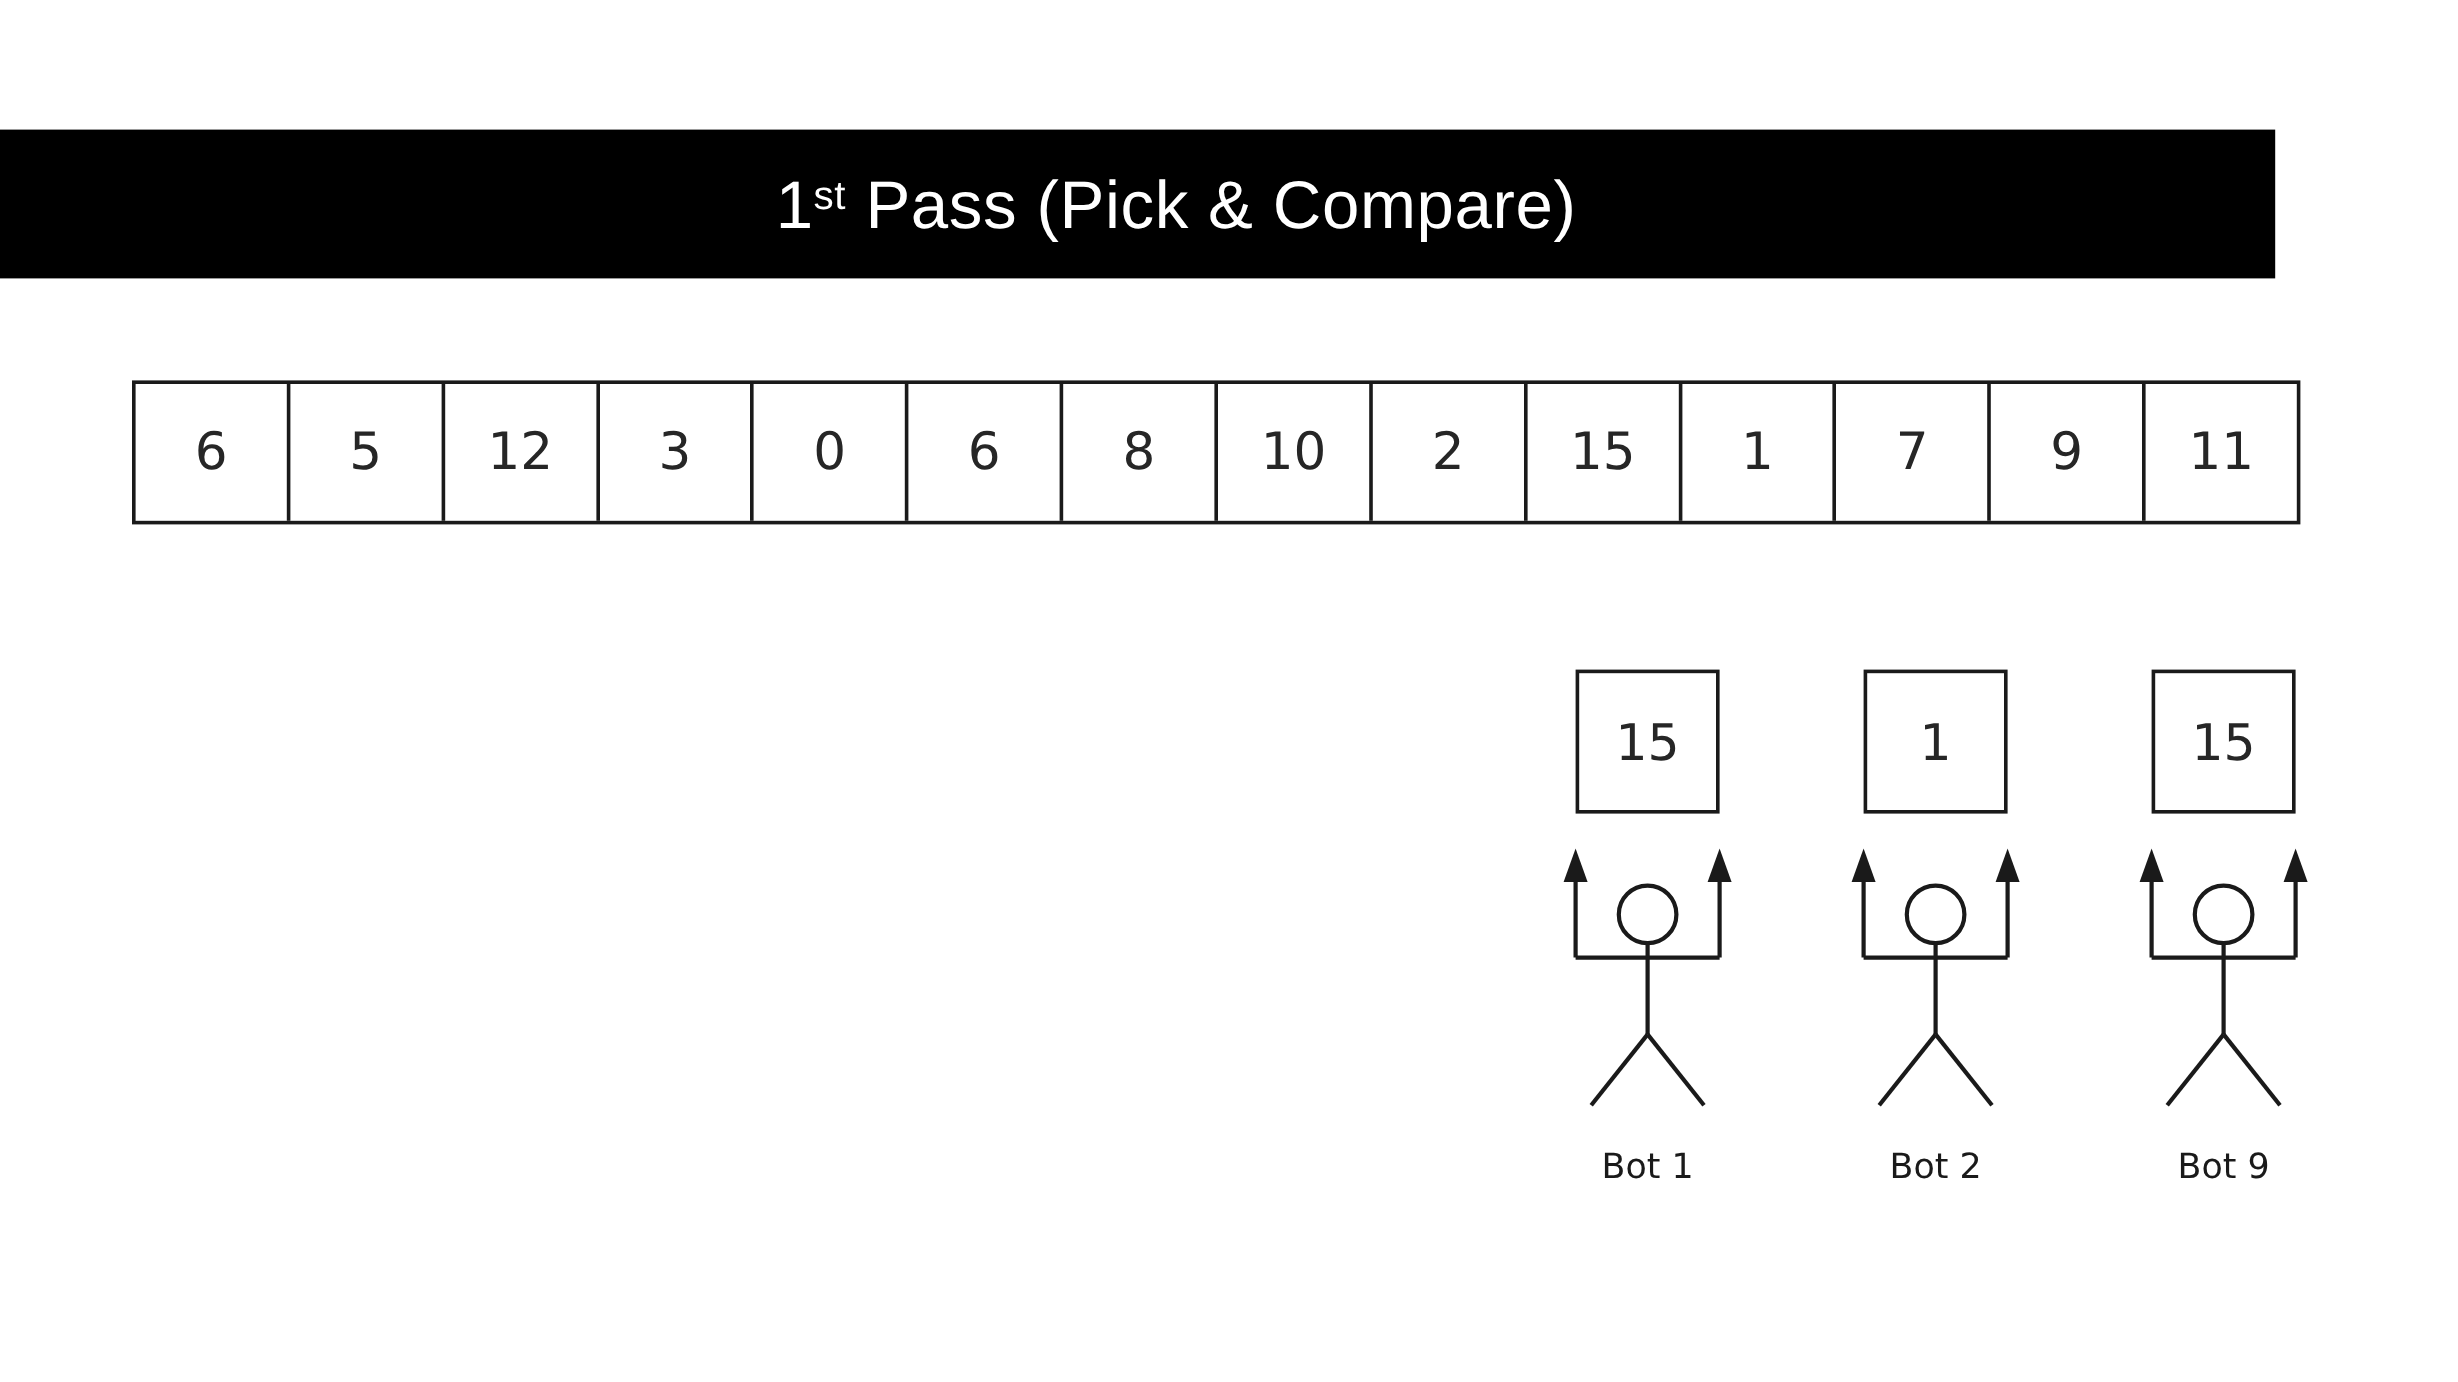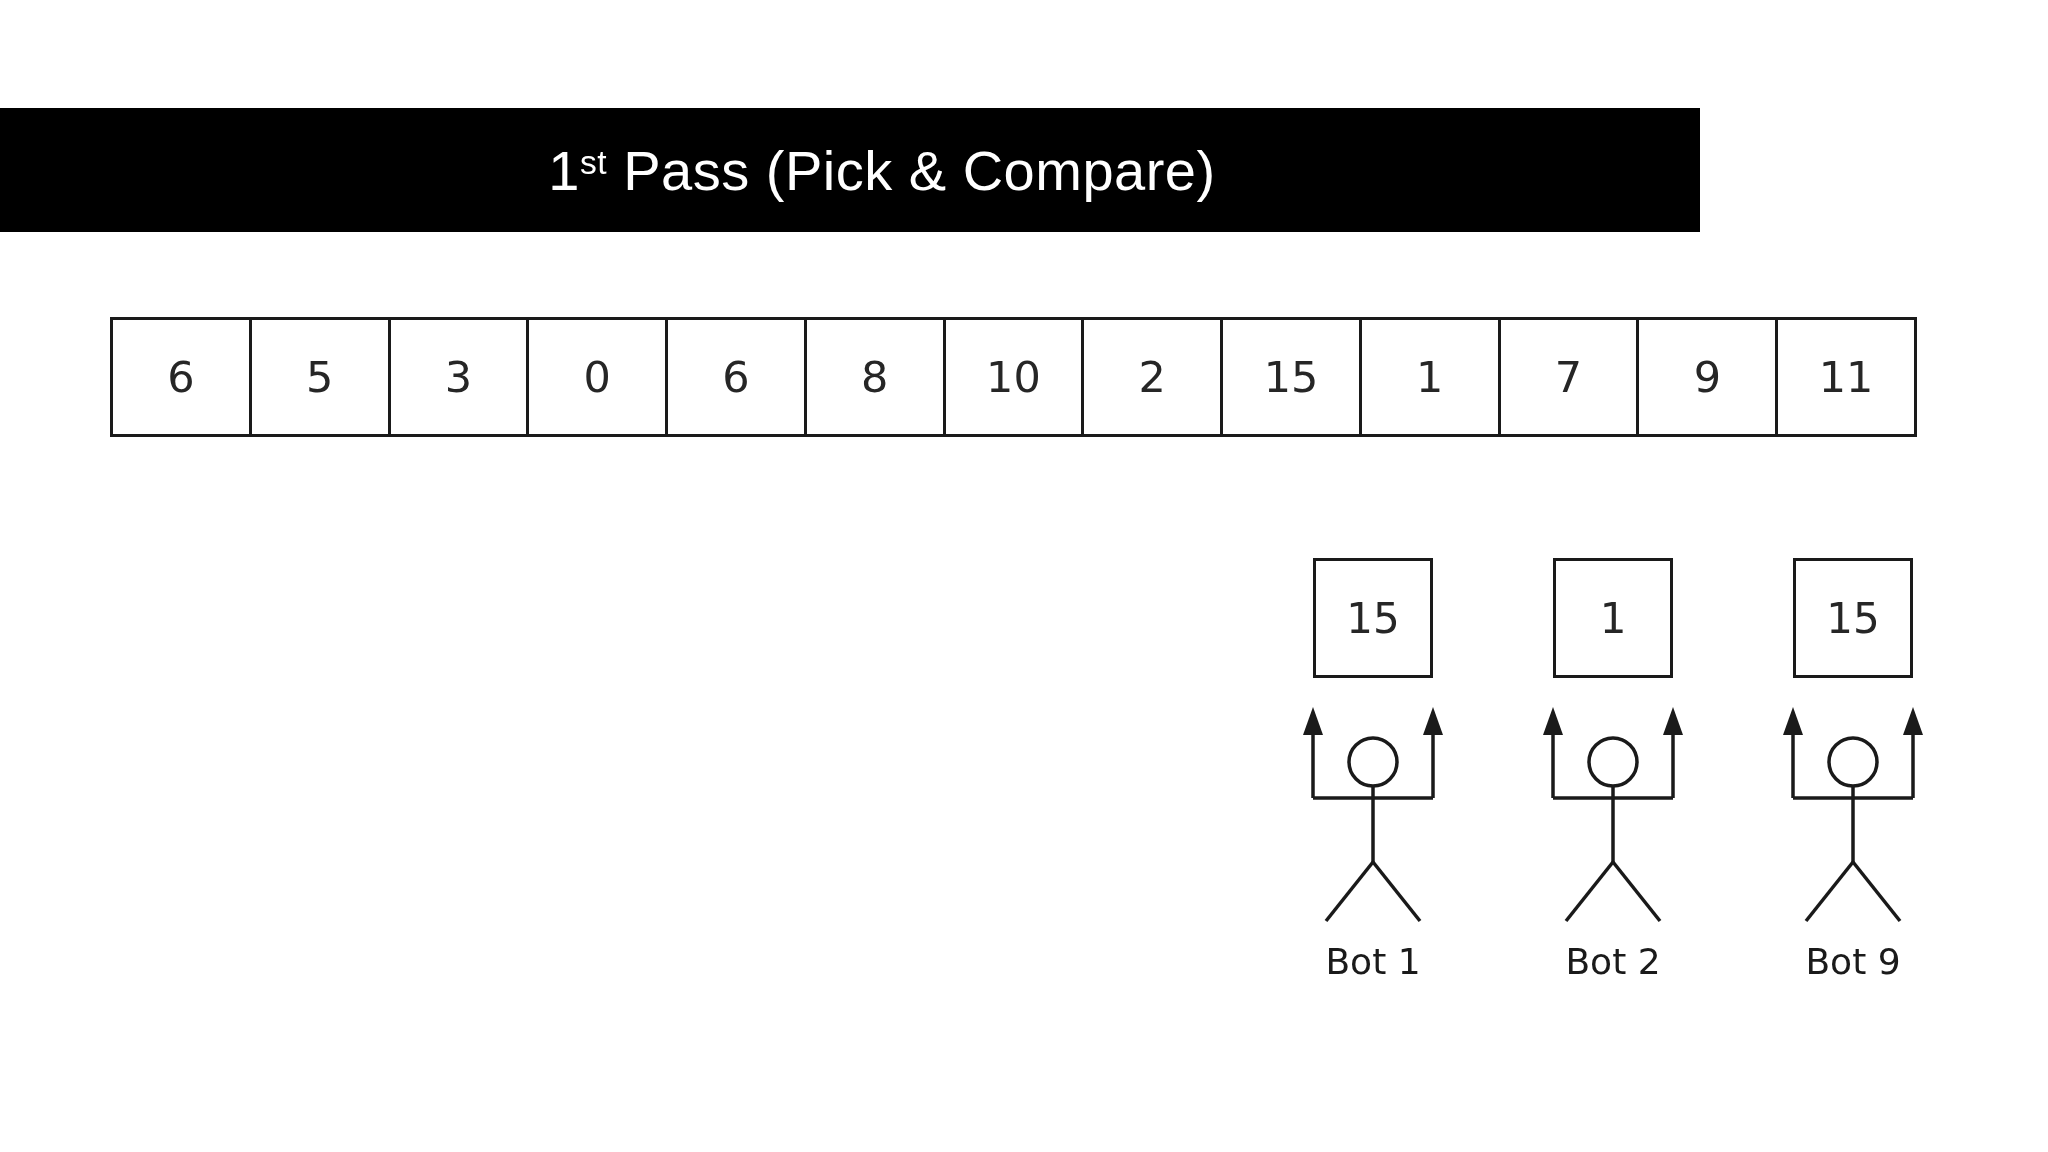--- a/index.html
+++ b/index.html
@@ -10,21 +10,21 @@
     background: var(--bg, #ffffff);
     overflow: hidden;
     font-family: "DejaVu Sans", sans-serif;
     color: #1a1a1a;
   }
 
   
   .banner {
     position: absolute;
     left: 0; top: 108px;
-    width: 1700px; height: 124px;
+    width: 1896px; height: 124px;
     background: var(--banner-bg, #000);
     display: flex;
     align-items: center;
     justify-content: center;
   }
   .title {
     color: var(--title-color, #fff);
     font-family: "Liberation Sans", sans-serif;
     font-size: 56px;
     font-weight: 400;
@@ -89,38 +89,39 @@
     width: 160px; height: 235px;
     display: block;
   }
   .figure line, .figure circle {
     stroke: var(--line-color, #1a1a1a);
     stroke-width: 3.5;
     fill: none;
   }
   .figure polygon { fill: var(--line-color, #1a1a1a); stroke: none; }
   .bot-label {
-    margin-top: 8px;
+    margin-top: 18px;
     line-height: 38px;
-    font-size: 36px;
+    font-size: 29px;
     color: #1a1a1a;
   }
 </style>
 </head>
 <body>
 
 <div class="stage">
 
   <header class="banner">
     <div class="title"><span>1</span><sup>st</sup><span> Pass (Pick &amp; Compare)</span></div>
   </header>
 
   <div class="array" id="array-row">
       <div class="cell">6</div>
       <div class="cell">5</div>
+      <div class="cell">12</div>
       <div class="cell">3</div>
       <div class="cell">0</div>
       <div class="cell">6</div>
       <div class="cell">8</div>
       <div class="cell">10</div>
       <div class="cell">2</div>
       <div class="cell">15</div>
       <div class="cell">1</div>
       <div class="cell">7</div>
       <div class="cell">9</div>

